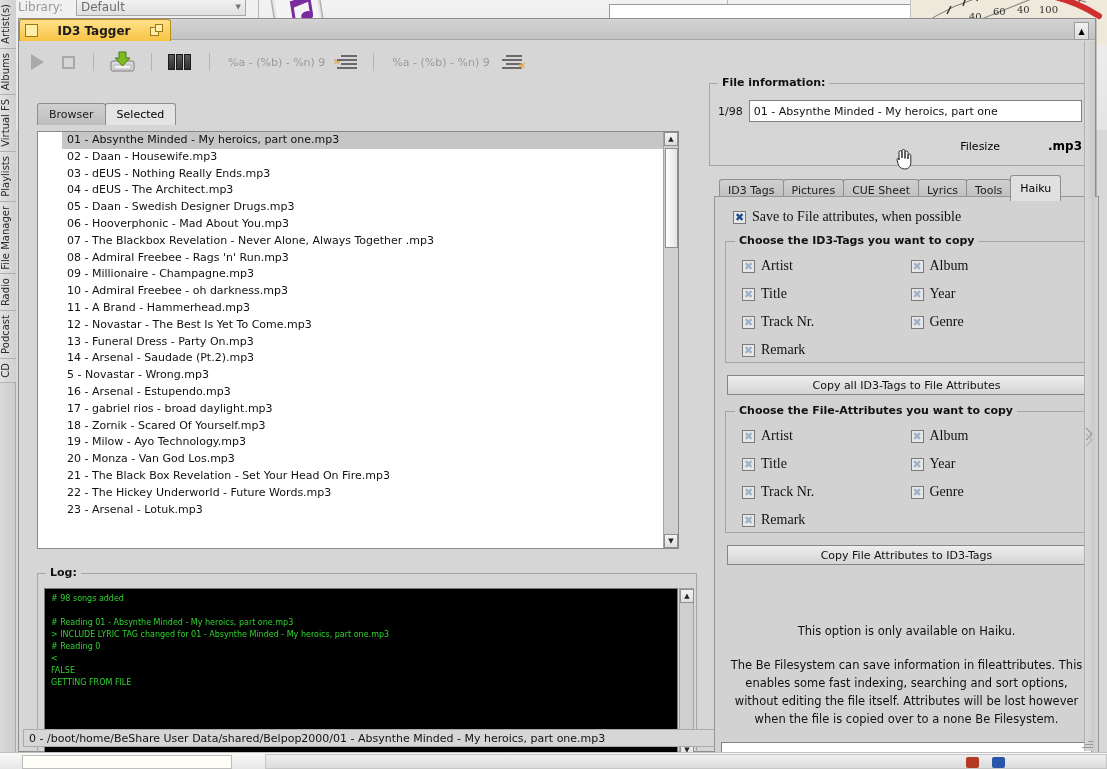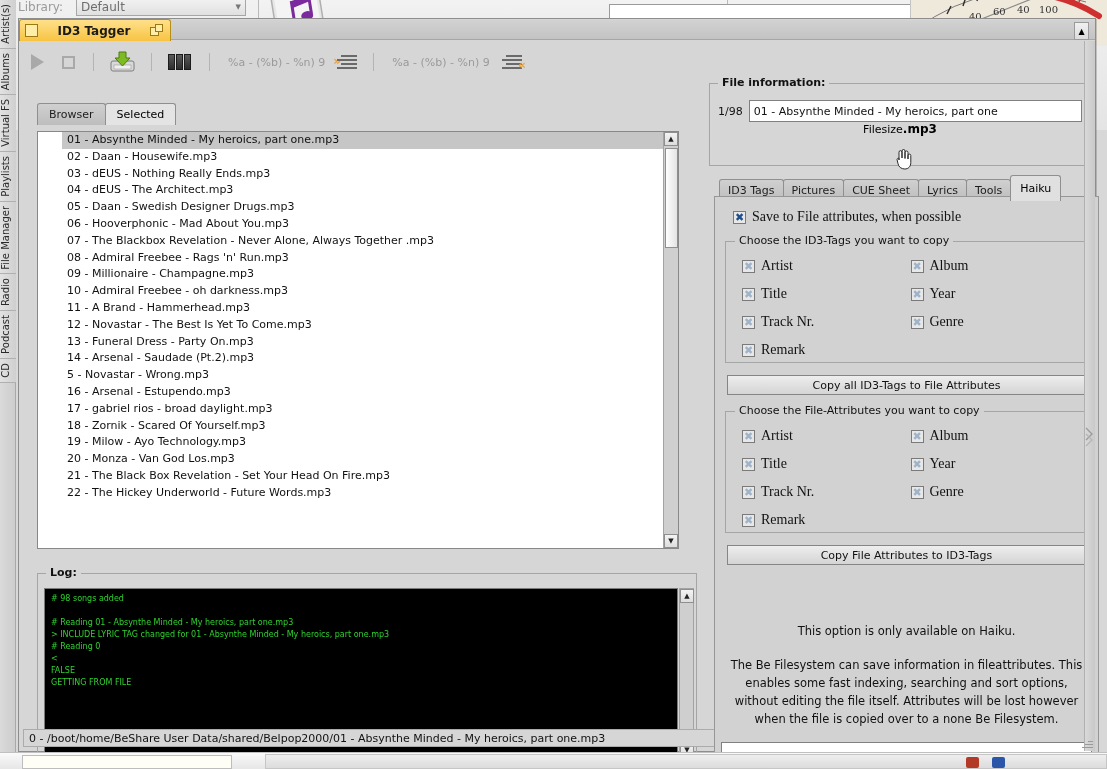--- a/index.html
+++ b/index.html
@@ -228,21 +228,21 @@
   .fileinfo {
     position: absolute; left: 690px; top: 42px; width: 382px; height: 83px;
   }
   .fi-body { position: absolute; left: 8px; top: 16px; right: 8px; }
   .fi-row { display: flex; align-items: center; gap: 6px; }
   .fi-idx { font-size: 11px; color: #111; }
   .fi-input {
     flex: 1; height: 22px; background: #fff; border: 1px solid #808080;
     display: flex; align-items: center; padding: 0 4px; font-size: 11px; color: #111;
   }
-  .fi-row2 { display: flex; align-items: center; justify-content: center; margin-top: 0; }
+  .fi-row2 { display: flex; align-items: center; justify-content: flex-end; margin-top: 17px; gap: 48px; }
   .fi-ext { font-weight: bold; font-size: 12px; }
 
   .rtabs { position: absolute; left: 700px; top: 134px; display: flex; align-items: flex-end; }
   .rtabs .rtab {
     padding: 4px 8px; font-size: 11px; color: #1d1d1d;
     background: linear-gradient(#d0d0d0,#bdbdbd);
     border: 1px solid #8f8f8f; border-bottom: none;
     border-radius: 3px 3px 0 0; margin-right: -1px;
   }
   .rtabs .rtab.active { background: #e0e0e0; padding: 6px 9px; color: #000; z-index: 3; position: relative; }
@@ -260,21 +260,21 @@
   }
   .chk.on { color: #1f4e8c; }
   .chk.dim { color: #9fb3c9; }
   .chklabel { font-size: 14px; color: #111; font-family: Liberation Serif, serif; }
 
   .grp2 {
     position: absolute; border: 1px solid #a5a5a5;
   }
   .grp2 > .legend2 {
     position: absolute; top: -8px; left: 9px; background: #d2d2d2;
-    padding: 0 4px; font-weight: normal; font-size: 11px; color: #111;
+    padding: 0 4px; font-weight: bold; font-size: 11px; color: #111;
   }
   .cols { position: absolute; left: 16px; top: 16px; right: 10px; }
   .crow { display: flex; margin-bottom: 12px; }
   .ccell { width: 182px; }
 
   .bigbtn {
     position: absolute; height: 20px; left: 12px; right: 12px;
     background: linear-gradient(#eeeeee,#d4d4d4);
     border: 1px solid #858585;
     display: flex; align-items: center; justify-content: center;
@@ -473,20 +473,21 @@
             <div class="row">13 - Funeral Dress - Party On.mp3</div>
             <div class="row">14 - Arsenal - Saudade (Pt.2).mp3</div>
             <div class="row">5 - Novastar - Wrong.mp3</div>
             <div class="row">16 - Arsenal - Estupendo.mp3</div>
             <div class="row">17 - gabriel rios - broad daylight.mp3</div>
             <div class="row">18 - Zornik - Scared Of Yourself.mp3</div>
             <div class="row">19 - Milow - Ayo Technology.mp3</div>
             <div class="row">20 - Monza - Van God Los.mp3</div>
             <div class="row">21 - The Black Box Revelation - Set Your Head On Fire.mp3</div>
             <div class="row">22 - The Hickey Underworld - Future Words.mp3</div>
+            <div class="row">23 - Arsenal - Lotuk.mp3</div>
           </div>
         <div class="vscroll">
           <div class="vsb-btn up">▲</div>
           <div class="vsb-thumb" style="top:16px;height:100px;"></div>
           <div class="vsb-btn down">▼</div>
         </div>
       </div>
 
       <div class="group logwrap">
         <div class="legend">Log:</div>

